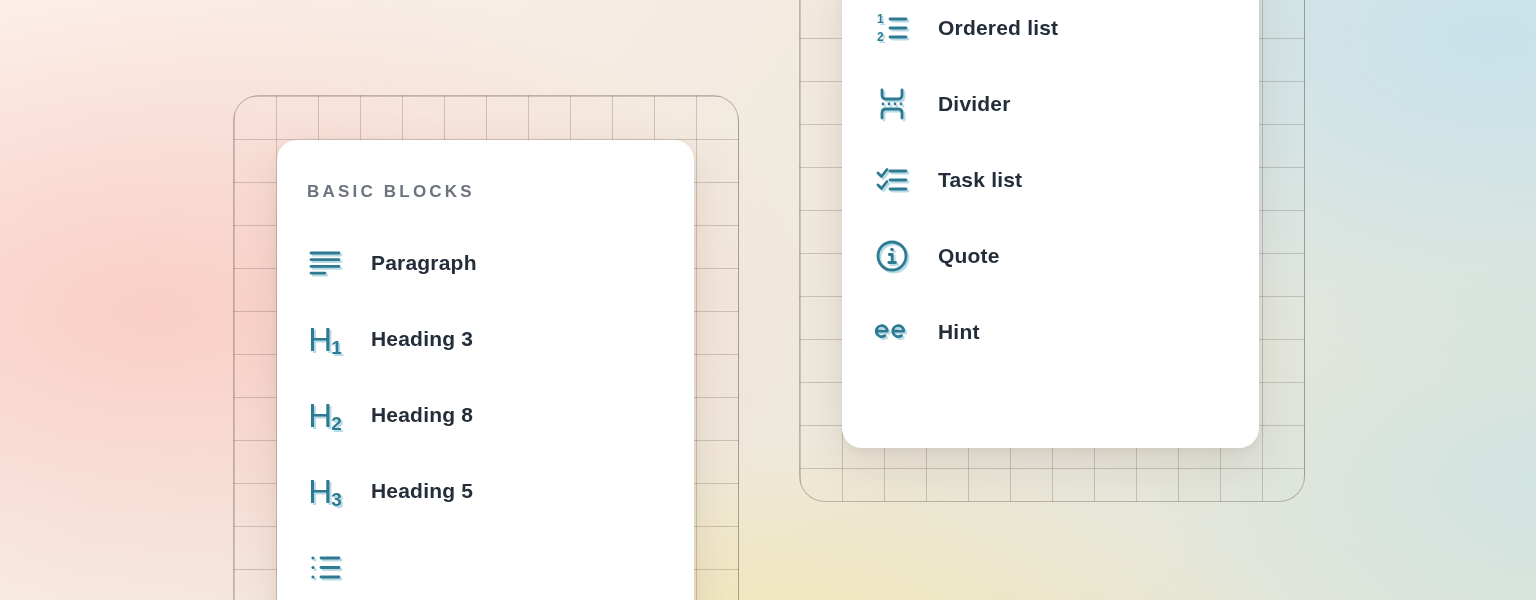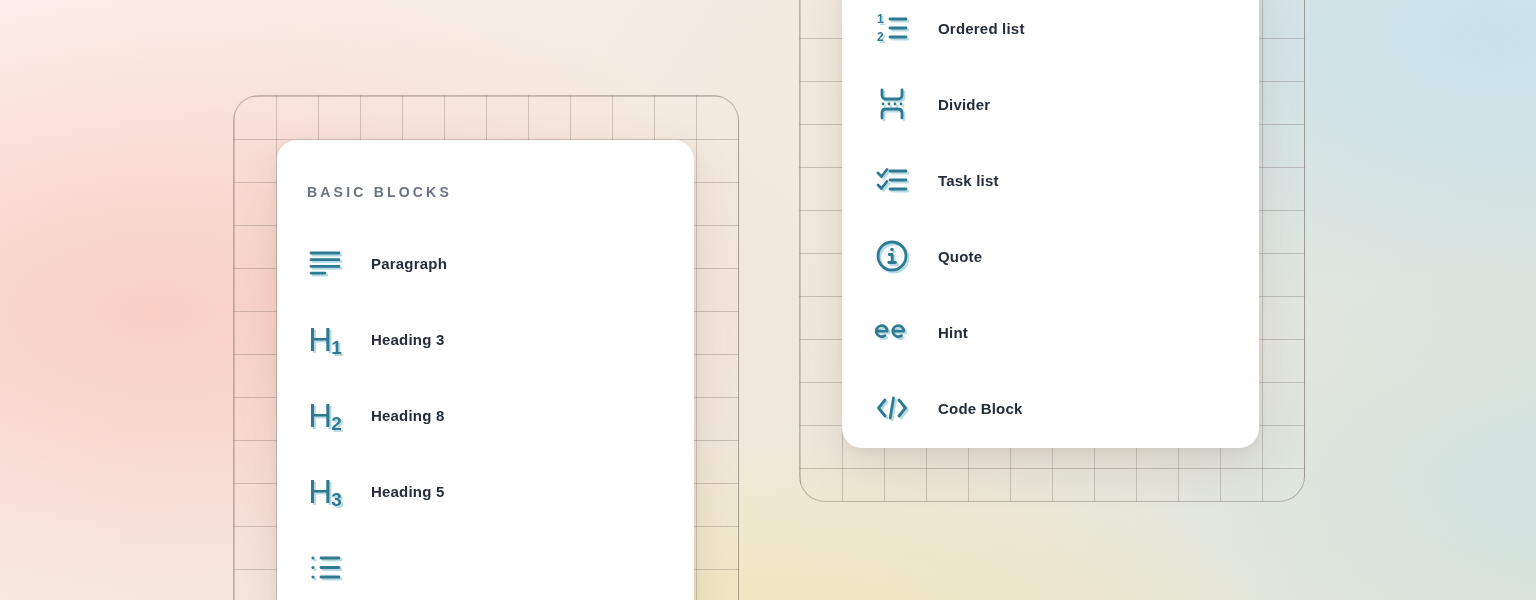--- a/index.html
+++ b/index.html
@@ -33,21 +33,21 @@
   .card {
     position: absolute;
     background: var(--card-bg, #ffffff);
     border-radius: 20px;
     box-shadow: 0 18px 45px rgba(110,70,60,0.13), 0 3px 10px rgba(0,0,0,0.05);
   }
   .card-left  { left: 277px; top: 140px; width: 417px; height: 480px; padding: 42px 0 0 30px; box-sizing: border-box; }
   .card-right { left: 842px; top: -40px; width: 417px; height: 488px; padding: 30px 0 0 32px; box-sizing: border-box; }
   .section-label {
     color: var(--label-gray, #6c737e);
-    font-size: 14px;
+    font-size: 17px;
     font-weight: 700;
     letter-spacing: 3.2px;
     line-height: 20px;
     margin-bottom: 23px;
   }
   .menu-list { display: block; }
   .menu-row {
     display: flex;
     align-items: center;
     height: 76px;
@@ -74,21 +74,21 @@
   .hicon .sub {
     font-size: 19px;
     font-weight: 700;
     vertical-align: baseline;
     position: relative;
     top: 3px;
     letter-spacing: 0;
   }
   .menu-label {
     color: var(--text-dark, #242e3a);
-    font-size: 15px;
+    font-size: 21px;
     font-weight: 700;
     letter-spacing: 0.2px;
   }
 </style>
 </head>
 <body>
 
 <div class="stage">
   <div class="bg"></div>
 
@@ -194,25 +194,15 @@
         </div>
         <div class="menu-row">
           <span class="blk-icon">
             <svg width="37" height="24" viewBox="0 0 37 24" fill="none" stroke="currentColor" stroke-width="2.8" stroke-linecap="round" stroke-linejoin="round">
               <path d="M2.3,11 L13.7,11 A5.7,5.7 0 1 0 11.3,15.8"></path>
               <path d="M19.3,11 L30.7,11 A5.7,5.7 0 1 0 28.3,15.8"></path>
             </svg>
           </span>
           <span class="menu-label">Hint</span>
         </div>
-        <div class="menu-row">
-          <span class="blk-icon">
-            <svg width="32" height="26" viewBox="0 0 32 26" fill="none" stroke="currentColor" stroke-width="2.8" stroke-linecap="round" stroke-linejoin="round">
-              <polyline points="9,5 2.5,13 9,21"></polyline>
-              <polyline points="23,5 29.5,13 23,21"></polyline>
-              <line x1="17.5" y1="3" x2="14.2" y2="23"></line>
-            </svg>
-          </span>
-          <span class="menu-label">Code Block</span>
-        </div>
       </div>
   </div>
 </div>
 
 </body></html>

